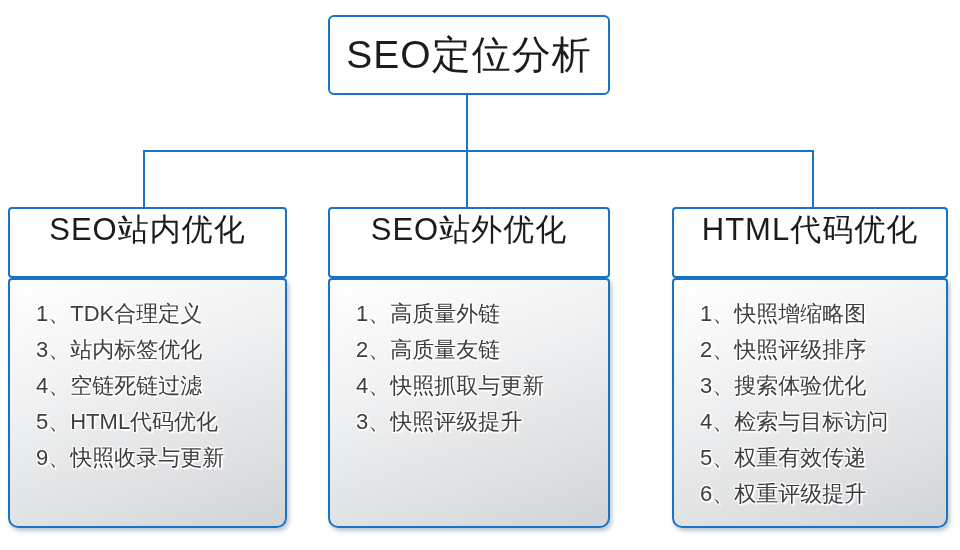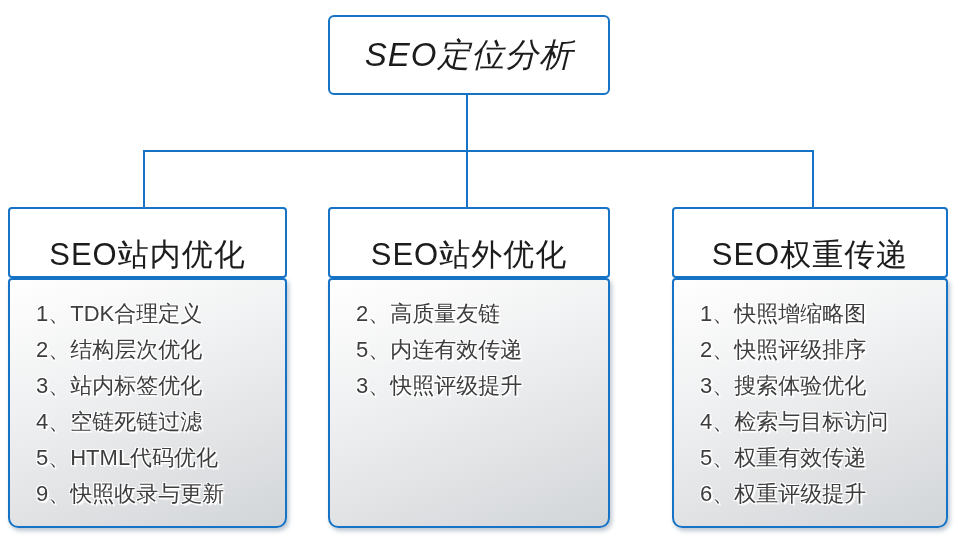--- a/index.html
+++ b/index.html
@@ -9,26 +9,26 @@
     background:#ffffff;
     font-family:"Liberation Sans","DejaVu Sans",sans-serif;
     overflow:hidden;
   }
   .line{position:absolute;background:#1673c5;}
   .root-box{
     position:absolute;left:328px;top:15px;width:282px;height:80px;
     box-sizing:border-box;border:2px solid #1673c5;border-radius:6px;
     background:#ffffff;display:flex;align-items:center;justify-content:center;
   }
-  .root-title{font-size:33px;color:#1c1c1c;letter-spacing:1px;font-style:italic;}
+  .root-title{font-size:39px;color:#1c1c1c;letter-spacing:1px;}
   .col{position:absolute;top:207px;}
   .col-header{
     position:absolute;left:0;top:0;width:100%;height:71px;
     box-sizing:border-box;border:2px solid #1673c5;border-radius:4px;
-    background:#ffffff;display:flex;align-items:flex-end;justify-content:center;
+    background:#ffffff;display:flex;align-items:flex-start;justify-content:center;
   }
   .col-header-label{font-size:31px;color:#1c1c1c;letter-spacing:1px;}
   .col-body{
     position:absolute;left:0;top:71px;width:100%;height:250px;
     box-sizing:border-box;border:2px solid #1673c5;
     border-radius:4px 4px 10px 10px;
     background:linear-gradient(160deg,#ffffff 0%,#eff0f1 40%,#d2d5d8 100%);
     box-shadow:2px 3px 4px rgba(110,130,150,0.45);
     padding:16px 14px 0 26px;
   }
@@ -59,42 +59,42 @@
   <div class="root-box">
     <span class="root-title">SEO定位分析</span>
   </div>
 
   <div class="col col1">
     <div class="col-header">
       <span class="col-header-label">SEO站内优化</span>
     </div>
     <div class="col-body">
       <div class="list-item">1、TDK合理定义</div>
-      <div class="list-item">2、结构层次优化</div>
       <div class="list-item">3、站内标签优化</div>
       <div class="list-item">4、空链死链过滤</div>
       <div class="list-item">5、HTML代码优化</div>
       <div class="list-item">9、快照收录与更新</div>
     </div>
   </div>
 
   <div class="col col2">
     <div class="col-header">
       <span class="col-header-label">SEO站外优化</span>
     </div>
     <div class="col-body">
+      <div class="list-item">1、高质量外链</div>
       <div class="list-item">2、高质量友链</div>
-      <div class="list-item">5、内连有效传递</div>
+      <div class="list-item">4、快照抓取与更新</div>
       <div class="list-item">3、快照评级提升</div>
     </div>
   </div>
 
   <div class="col col3">
     <div class="col-header">
-      <span class="col-header-label">SEO权重传递</span>
+      <span class="col-header-label">HTML代码优化</span>
     </div>
     <div class="col-body">
       <div class="list-item">1、快照增缩略图</div>
       <div class="list-item">2、快照评级排序</div>
       <div class="list-item">3、搜索体验优化</div>
       <div class="list-item">4、检索与目标访问</div>
       <div class="list-item">5、权重有效传递</div>
       <div class="list-item">6、权重评级提升</div>
     </div>
   </div>

